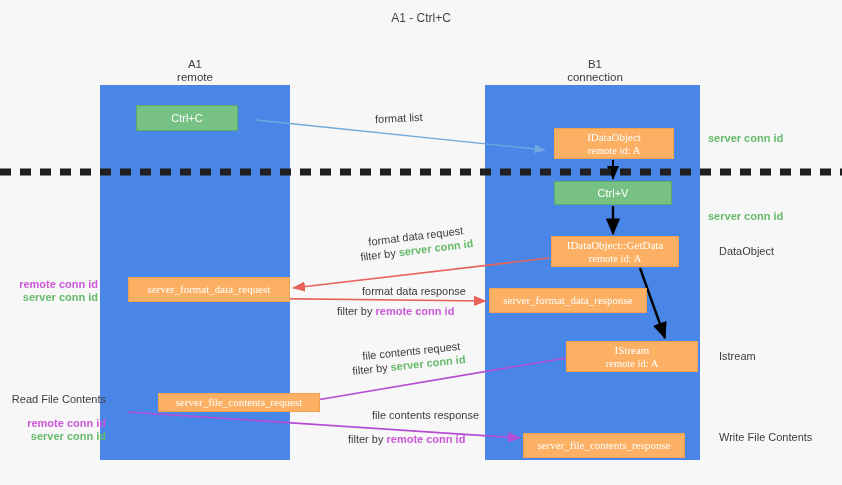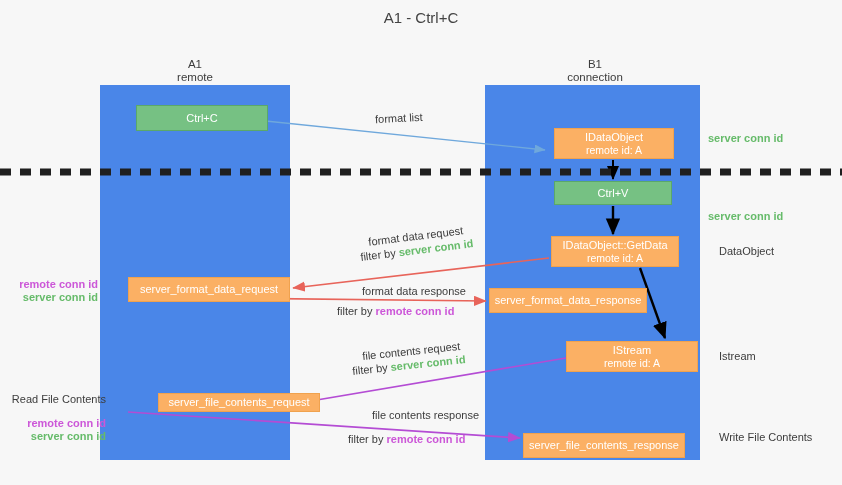--- a/index.html
+++ b/index.html
@@ -8,43 +8,43 @@
     background:#f7f7f7;
     font-family:"Liberation Sans", sans-serif;
     color:#3c3c3c;
     overflow:hidden;
     position:relative;
   }
   #stage{position:absolute;left:0;top:0;width:842px;height:485px;}
 
   .title{
     position:absolute;left:0;top:8px;width:842px;
-    text-align:center;font-size:15px;line-height:20px;color:#434343;
+    text-align:center;font-size:12px;line-height:20px;color:#434343;
   }
 
   .col-head{
     position:absolute;text-align:center;font-size:11.5px;line-height:13px;color:#3c3c3c;
   }
   #head-a1{left:125px;top:58px;width:140px;}
   #head-b1{left:525px;top:58px;width:140px;}
 
   .lane{position:absolute;background:#4a86e8;}
   #lane-a1{left:100px;top:85px;width:190px;height:375px;}
   #lane-b1{left:485px;top:85px;width:215px;height:375px;}
 
   .node{
     position:absolute;box-sizing:border-box;
     display:flex;flex-direction:column;align-items:center;justify-content:center;
     color:#ffffff;font-size:11px;line-height:13px;text-align:center;
   }
   .node.green{background:#76c183;border:1px solid #5aa86a;}
-  .node.orange{background:#fbb064;border:1px solid #f0a24e;}
+  .node.orange{background:#fbb064;border:1px solid #f0a24e;font-family:Liberation Serif, serif;}
   .node .l2{font-size:10.5px;}
 
-  #n-ctrlc{left:136px;top:105px;width:132px;height:26px;}
+  #n-ctrlc{left:136px;top:105px;width:102px;height:26px;}
   #n-idataobject{left:554px;top:128px;width:120px;height:31px;}
   #n-ctrlv{left:554px;top:181px;width:118px;height:24px;}
   #n-getdata{left:551px;top:236px;width:128px;height:31px;}
   #n-sfdreq{left:128px;top:277px;width:162px;height:25px;}
   #n-sfdres{left:489px;top:288px;width:158px;height:25px;}
   #n-istream{left:566px;top:341px;width:132px;height:31px;}
   #n-sfcreq{left:128px;top:393px;width:162px;height:19px;margin-left:30px;}
   #n-sfcres{left:523px;top:433px;width:162px;height:25px;}
 
   .side-label{position:absolute;font-size:11px;line-height:13px;}

